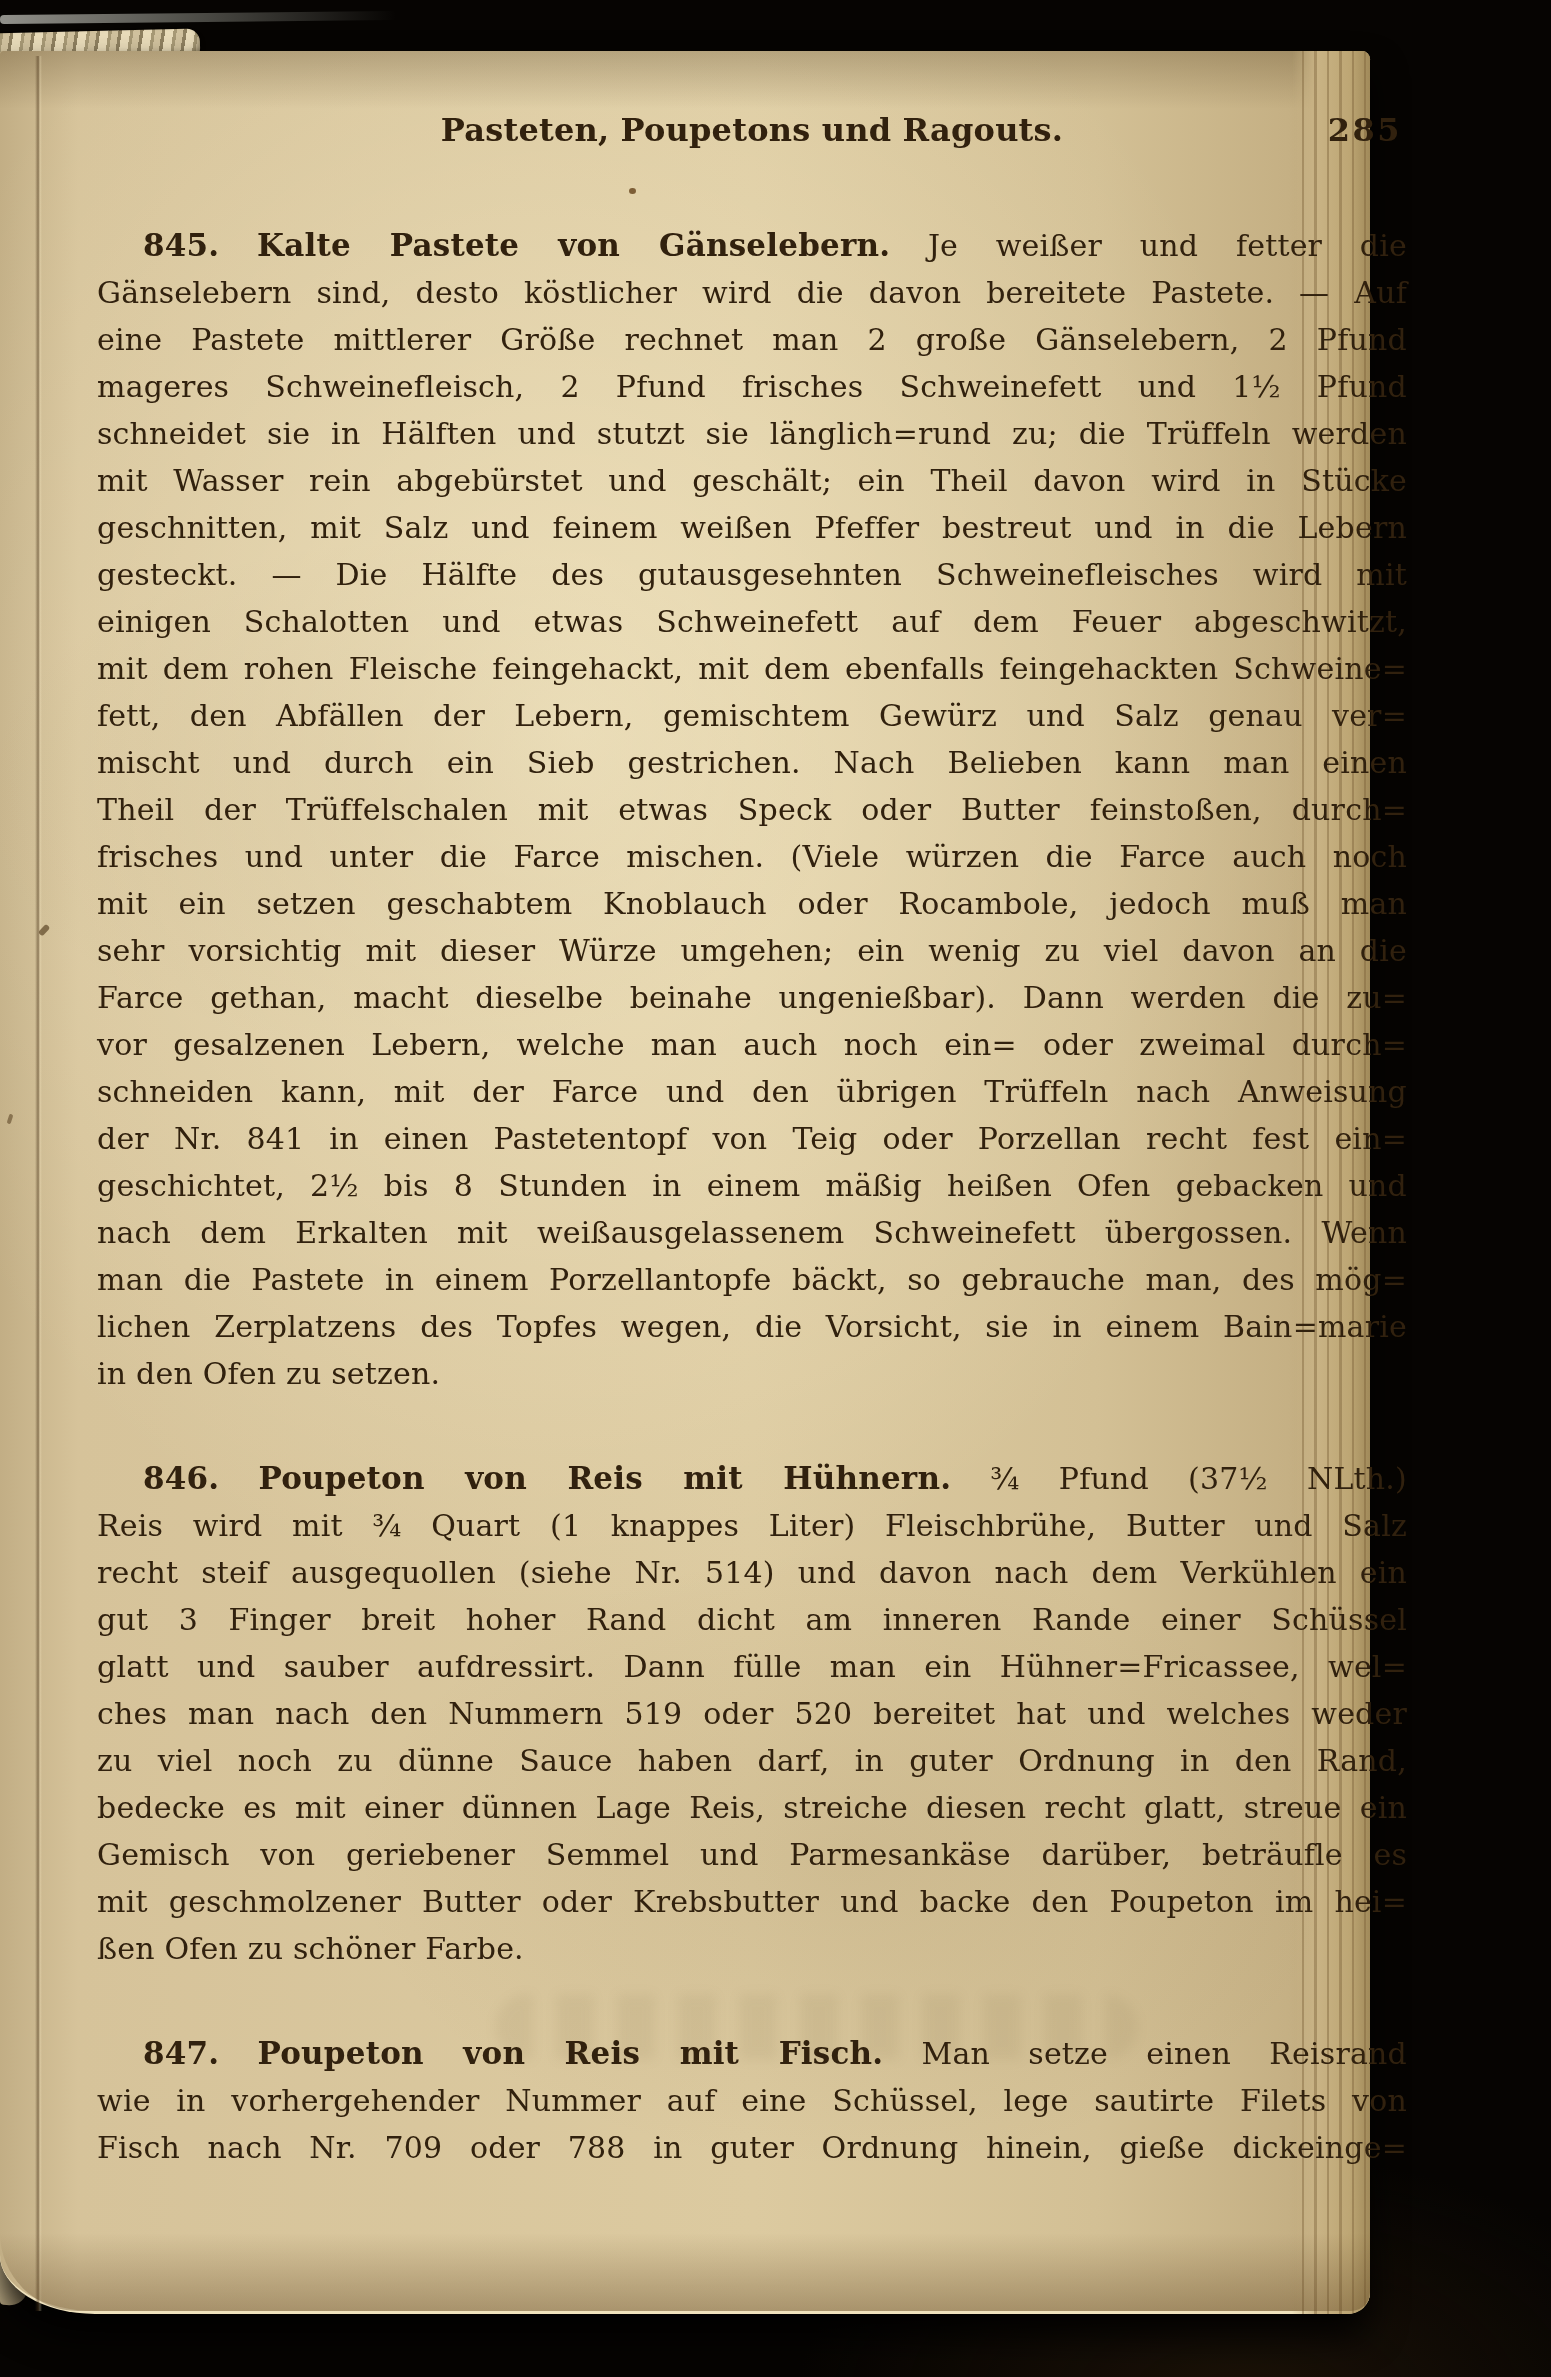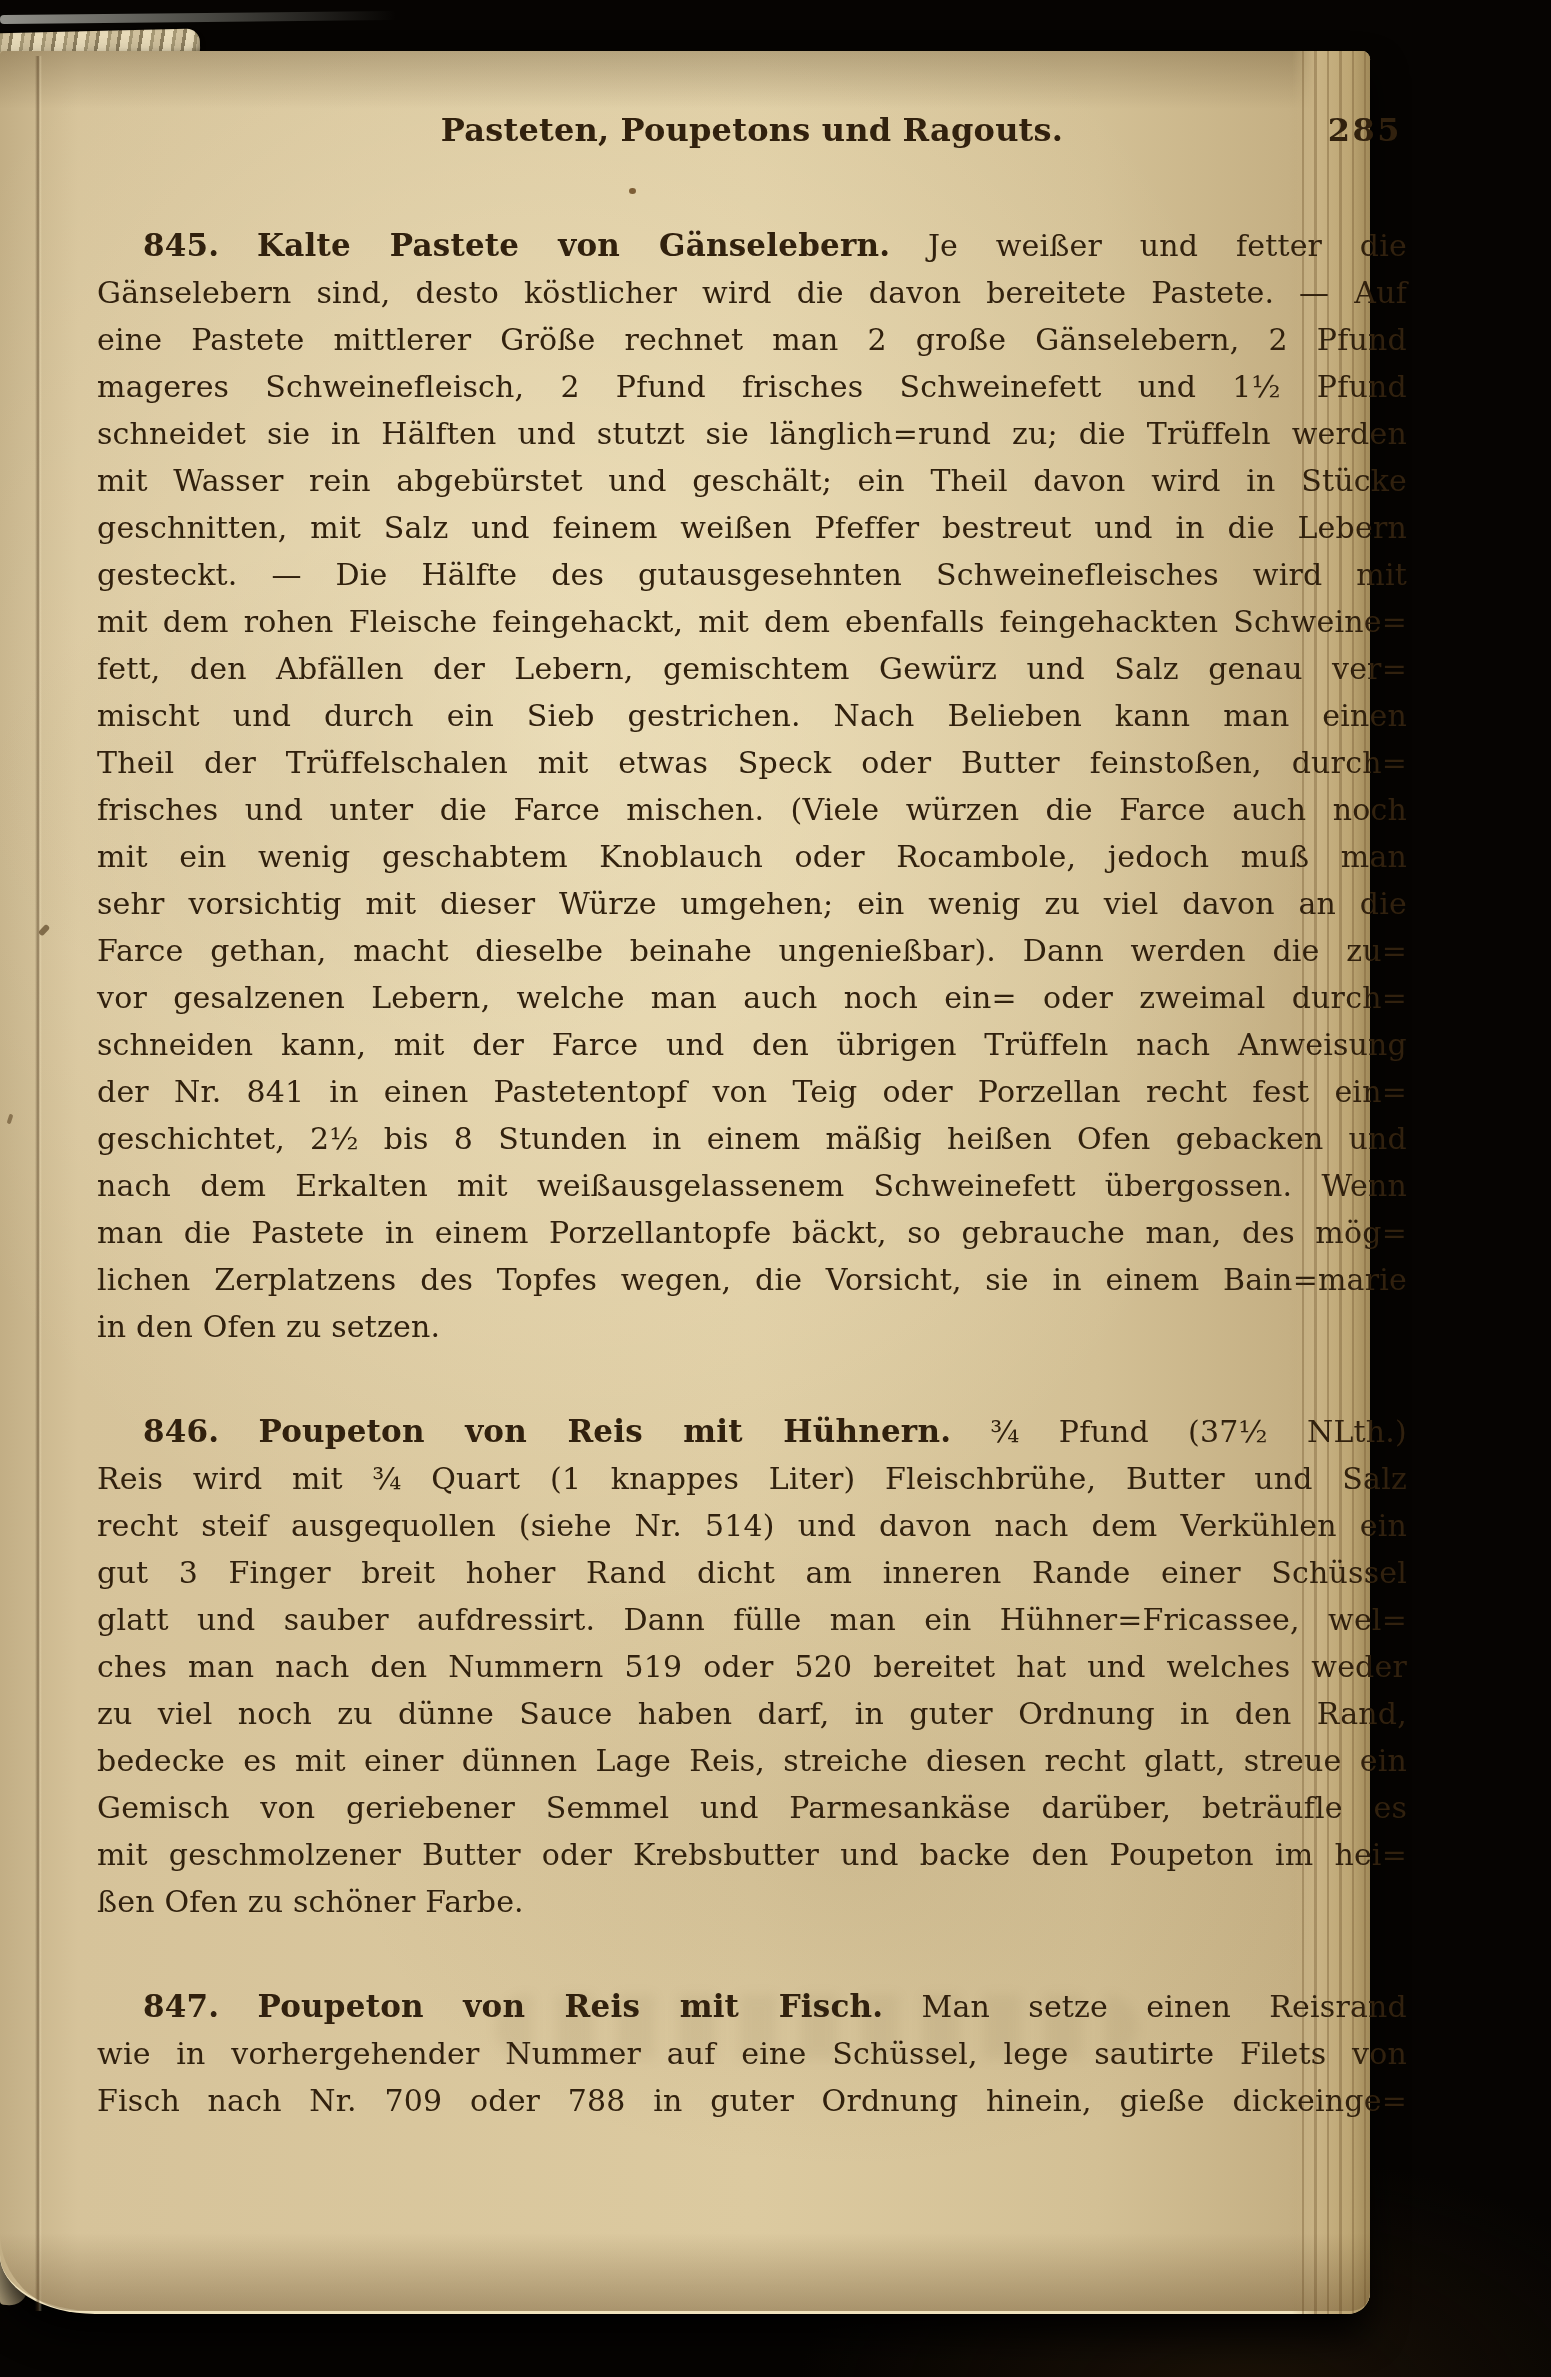--- a/index.html
+++ b/index.html
@@ -112,26 +112,27 @@
         <span>Je weißer und fetter die</span>
       </div>
       <div>
           <div class="line">Gänselebern sind, desto köstlicher wird die davon bereitete Pastete. — Auf</div>
           <div class="line">eine Pastete mittlerer Größe rechnet man 2 große Gänselebern, 2 Pfund</div>
           <div class="line">mageres Schweinefleisch, 2 Pfund frisches Schweinefett und 1½ Pfund</div>
           <div class="line">schneidet sie in Hälften und stutzt sie länglich=rund zu; die Trüffeln werden</div>
           <div class="line">mit Wasser rein abgebürstet und geschält; ein Theil davon wird in Stücke</div>
           <div class="line">geschnitten, mit Salz und feinem weißen Pfeffer bestreut und in die Lebern</div>
           <div class="line">gesteckt. — Die Hälfte des gutausgesehnten Schweinefleisches wird mit</div>
+          <div class="line">einigen Schalotten und etwas Schweinefett auf dem Feuer abgeschwitzt,</div>
           <div class="line">mit dem rohen Fleische feingehackt, mit dem ebenfalls feingehackten Schweine=</div>
           <div class="line">fett, den Abfällen der Lebern, gemischtem Gewürz und Salz genau ver=</div>
           <div class="line">mischt und durch ein Sieb gestrichen.  Nach Belieben kann man einen</div>
           <div class="line">Theil der Trüffelschalen mit etwas Speck oder Butter feinstoßen, durch=</div>
           <div class="line">frisches und unter die Farce mischen.  (Viele würzen die Farce auch noch</div>
-          <div class="line">mit ein wenig geschabtem Knoblauch oder Rocambole, jedoch muß man</div>
+          <div class="line">mit ein setzen geschabtem Knoblauch oder Rocambole, jedoch muß man</div>
           <div class="line">sehr vorsichtig mit dieser Würze umgehen; ein wenig zu viel davon an die</div>
           <div class="line">Farce gethan, macht dieselbe beinahe ungenießbar).  Dann werden die zu=</div>
           <div class="line">vor gesalzenen Lebern, welche man auch noch ein= oder zweimal durch=</div>
           <div class="line">schneiden kann, mit der Farce und den übrigen Trüffeln nach Anweisung</div>
           <div class="line">der Nr. 841 in einen Pastetentopf von Teig oder Porzellan recht fest ein=</div>
           <div class="line">geschichtet, 2½ bis 8 Stunden in einem mäßig heißen Ofen gebacken und</div>
           <div class="line">nach dem Erkalten mit weißausgelassenem Schweinefett übergossen.  Wenn</div>
           <div class="line">man die Pastete in einem Porzellantopfe bäckt, so gebrauche man, des mög=</div>
           <div class="line">lichen Zerplatzens des Topfes wegen, die Vorsicht, sie in einem Bain=marie</div>
         </div>

